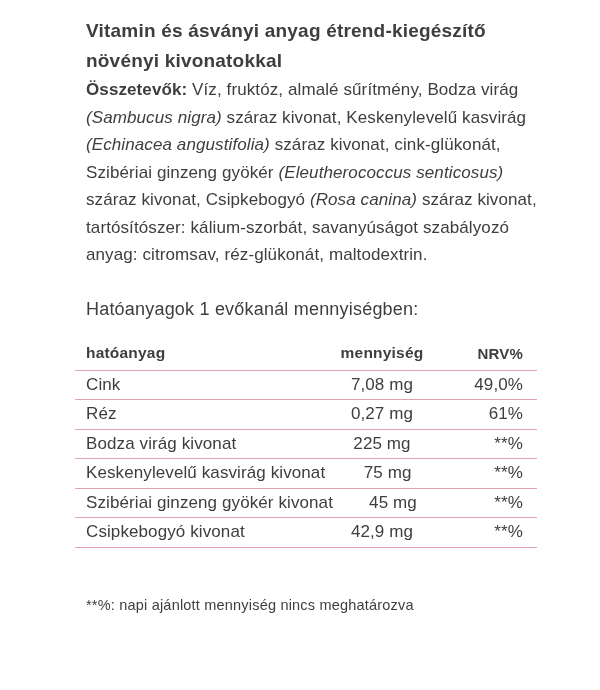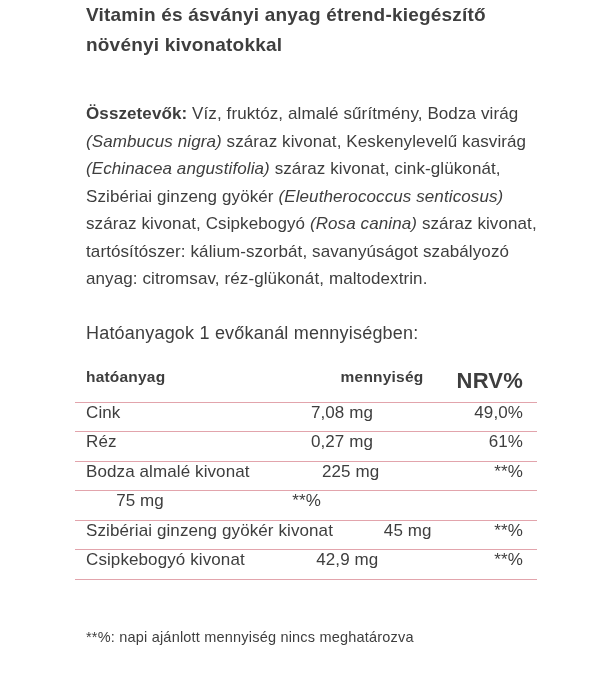--- a/index.html
+++ b/index.html
@@ -5,49 +5,49 @@
   :root{
     --text:#3e3e3e;
     --divider:#e2a4ac;
     --background:#ffffff;
   }
   *{box-sizing:border-box;margin:0;padding:0;}
   html,body{background:#fff;}
   body{width:600px;height:690px;font-family:"Liberation Sans",sans-serif;color:var(--text);}
   .page{
     width:600px;height:690px;background:var(--background);
-    padding:0 40px 0 86px;overflow:hidden;
+    padding:16px 40px 0 86px;overflow:hidden;
   }
   .title{
     font-size:19px;font-weight:700;line-height:30px;letter-spacing:.2px;
     max-width:470px;
   }
   .ingredients{
-    margin-top:40px;font-size:17px;line-height:27.5px;letter-spacing:.1px;
+    font-size:17px;line-height:27.5px;letter-spacing:.1px;
     max-width:480px;
   }
   .seg-bold{font-weight:700;}
   .seg-italic{font-style:italic;}
   .actives-heading{
     margin-top:29px;font-size:18px;font-weight:400;line-height:22px;letter-spacing:.2px;
   }
   .table{
     margin-top:24px;margin-left:-11px;width:462px;
   }
   .thead,.trow{
-    display:flex;align-items:flex-start;
+    display:flex;align-items:flex-end;
     border-bottom:1.5px solid var(--divider);
   }
   .thead{padding-bottom:8px;}
-  .trow{height:29.5px;gap:40px;}
+  .trow{height:29.5px;align-items:center;}
   .c-name{flex:1;padding-left:11px;text-align:left;white-space:nowrap;}
   .c-amt{width:130px;text-align:center;white-space:nowrap;}
   .c-nrv{width:90px;text-align:right;padding-right:14px;white-space:nowrap;}
   .th{font-weight:700;font-size:15.5px;letter-spacing:.2px;}
-  .th-nrv{font-size:22px;}
+  .th-nrv{font-size:15px;}
   .trow span{font-size:17px;letter-spacing:.1px;}
   .footnotes{
     margin-top:47px;font-size:14.5px;line-height:21px;letter-spacing:.2px;
   }
 </style>
 </head>
 <body>
 
 <div class="page">
 
@@ -71,26 +71,27 @@
           <span class="c-nrv">49,0%</span>
         </div>
 
         <div class="trow">
           <span class="c-name">Réz</span>
           <span class="c-amt">0,27 mg</span>
           <span class="c-nrv">61%</span>
         </div>
 
         <div class="trow">
-          <span class="c-name">Bodza almalé kivonat</span>
+          <span class="c-name">Bodza virág kivonat</span>
           <span class="c-amt">225 mg</span>
           <span class="c-nrv">**%</span>
         </div>
 
         <div class="trow">
+          <span class="c-name">Keskenylevelű kasvirág kivonat</span>
           <span class="c-amt">75 mg</span>
           <span class="c-nrv">**%</span>
         </div>
 
         <div class="trow">
           <span class="c-name">Szibériai ginzeng gyökér kivonat</span>
           <span class="c-amt">45 mg</span>
           <span class="c-nrv">**%</span>
         </div>
 

